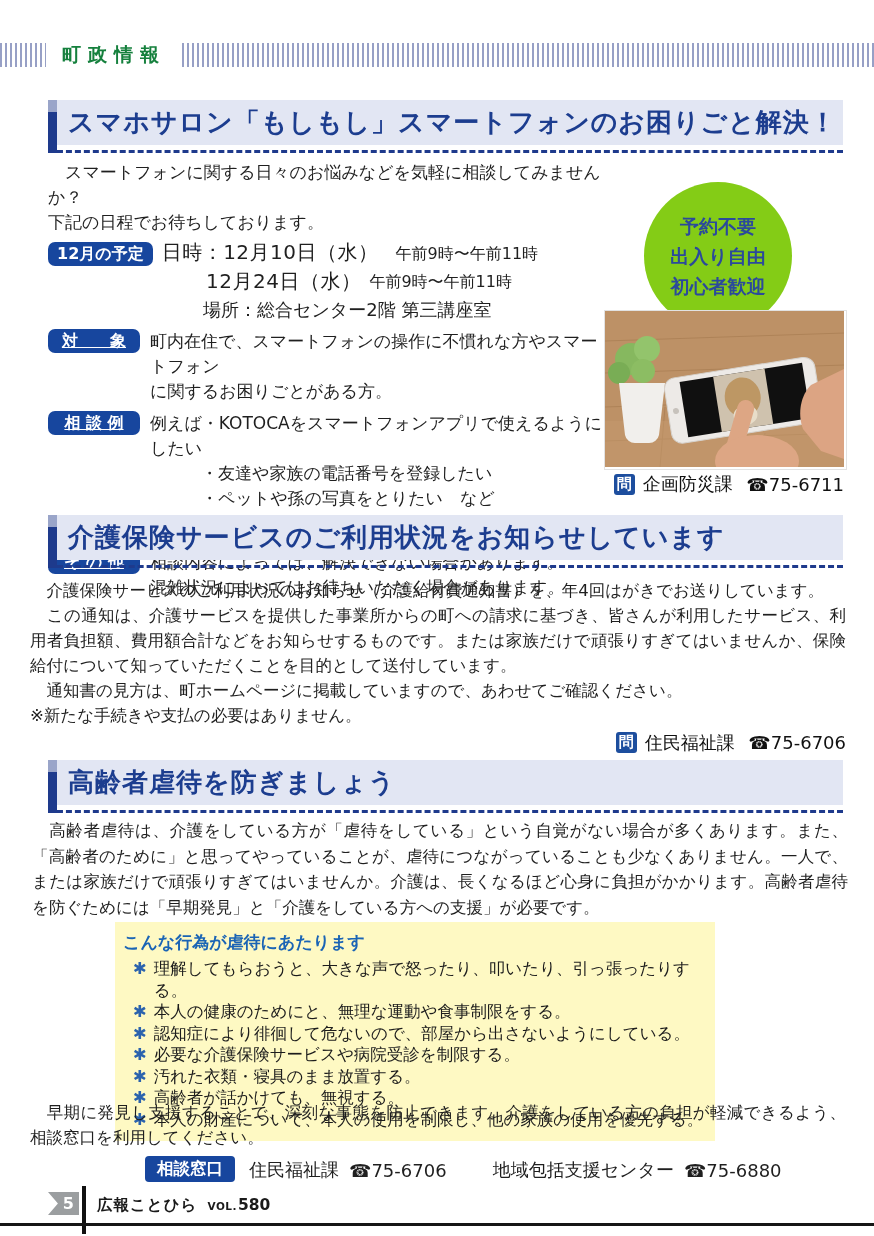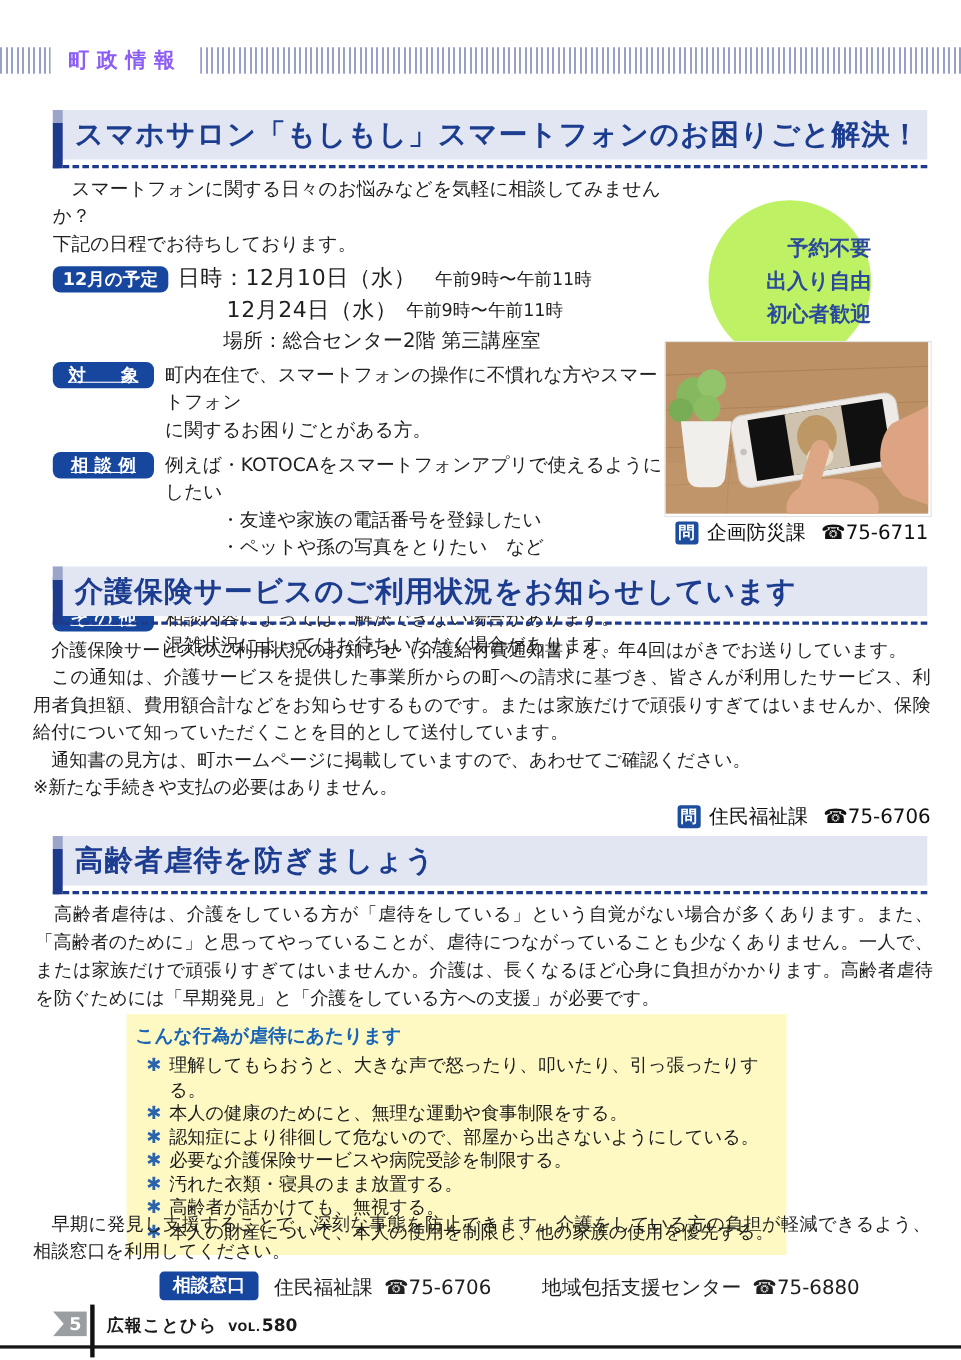--- a/index.html
+++ b/index.html
@@ -4,21 +4,21 @@
 <style>
   html,body{margin:0;padding:0;background:#fff;}
   .page{position:relative;width:874px;height:1236px;background:#fff;overflow:hidden;
         font-family:"DejaVu Sans",sans-serif;color:#1f1f1f;}
 
   
   .top-rule{position:absolute;top:42px;left:0;right:0;height:26px;display:flex;align-items:center;}
   .stripe{height:24px;background:repeating-linear-gradient(90deg,#97a0c6 0 2px,transparent 2px 5px);}
   .stripe-left{width:46px;margin-right:16px;}
   .stripe-right{flex:1;margin-left:16px;}
-  .top-rule-label{color:#8b5cf6;font-weight:bold;font-size:19px;letter-spacing:7px;white-space:nowrap;}
+  .top-rule-label{color:#15803d;font-weight:bold;font-size:19px;letter-spacing:7px;white-space:nowrap;}
 
   
   .sec-title{position:absolute;left:48px;width:795px;}
   .sec-bar{position:relative;background:#e2e6f3;height:45px;display:flex;align-items:center;}
   .accent{position:absolute;left:0;top:0;width:9px;height:53px;
           background:linear-gradient(#9aa5c9 0 12px,#1e3a8c 12px);}
   .sec-h{margin:0 0 0 20px;color:#1c3d8f;font-size:26px;font-weight:bold;letter-spacing:1px;white-space:nowrap;}
   .dash{border-bottom:3px dashed #1e3a8c;margin-top:5px;}
 
   
@@ -34,21 +34,21 @@
   .sched-l3{margin-left:155px;margin-top:3px;font-size:18px;}
   .srow{display:flex;margin-top:7px;}
   .srow .tag{flex:0 0 auto;width:74px;text-align:center;margin-right:10px;align-self:flex-start;
              display:flex;justify-content:center;text-decoration:underline;}
   .srow-body{flex:1;}
   .srow-body div{margin:0;}
   .ind3{padding-left:51px;}
 
   
   .circle-badge{position:absolute;left:644px;top:182px;width:148px;height:148px;border-radius:50%;
-                background:#bef264;display:flex;flex-direction:column;align-items:flex-end;justify-content:center;
+                background:#84cc16;display:flex;flex-direction:column;align-items:center;justify-content:center;
                 color:#2b4a9b;font-weight:bold;font-size:19px;line-height:30px;}
   .photo{position:absolute;left:604px;top:310px;width:241px;height:158px;border:1px solid #e2e2e2;}
   .contact{display:flex;align-items:center;gap:8px;font-size:18px;color:#111;}
   .s1-contact{position:absolute;top:472px;right:30px;}
   .ask-icon{display:inline-flex;align-items:center;justify-content:center;background:#1d4e9e;color:#fff;
             width:21px;height:21px;border-radius:3px;font-size:15px;font-weight:bold;}
   .c-phone{white-space:nowrap;}
 
   
   .s2-body{position:absolute;left:30px;top:578px;width:816px;font-size:16.5px;line-height:25px;text-align:justify;}

